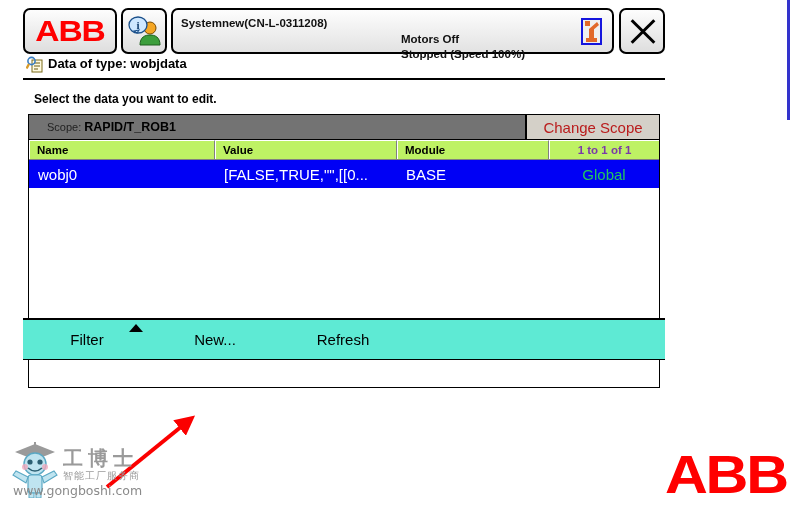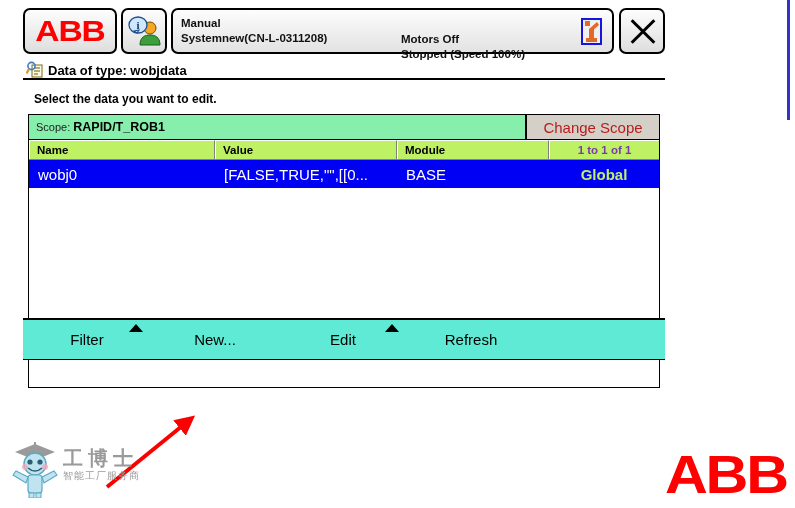--- a/index.html
+++ b/index.html
@@ -114,21 +114,21 @@
     width: 32px; height: 3px;
     background: #000000;
   }
   #close-x-glyph::before { transform: rotate(45deg); }
   #close-x-glyph::after  { transform: rotate(-45deg); }
 
   
   #title-row {
     height: 22px;
     display: flex;
-    align-items: flex-end;
+    align-items: flex-start;
     border-bottom: 2px solid #000000;
     padding-left: 3px;
   }
   #window-title-text {
     font-size: 13px;
     font-weight: bold;
     color: #000000;
     margin-left: 5px;
   }
 
@@ -148,24 +148,24 @@
 
   
   #scope-row {
     display: flex;
     height: 26px;
     align-items: stretch;
   }
   #scope-field {
     flex: 1;
     border: 1px solid #000000;
-    background: #86efac;
-    display: flex;
-    align-items: center;
-    padding-left: 7px;
+    background: #737373;
+    display: flex;
+    align-items: center;
+    padding-left: 18px;
     box-sizing: border-box;
     text-align: center;
   }
   #scope-label { font-size: 11px; color: #222222; }
   #scope-value { font-size: 12.5px; font-weight: bold; color: #000000; margin-left: 3px; }
   #change-scope-button {
     width: 134px;
     border: 1px solid #000000;
     background: #d4d0c8;
     display: flex;
@@ -223,21 +223,21 @@
   .td {
     box-sizing: border-box;
     font-size: 15px;
     color: #ffffff;
     display: flex;
     align-items: center;
     padding-left: 9px;
     overflow: hidden;
     white-space: nowrap;
   }
-  .td.col-count { justify-content: center; padding-left: 0; color:#bef264;font-weight:bold; }
+  .td.col-count { justify-content: center; padding-left: 0; color:#22c55e; }
 
   
   #bottom-toolbar {
     position: absolute;
     left: 0;
     bottom: 0;
     width: 642px;
     height: 42px;
     background: #5eead4;
     border-top: 2px solid #000000;
@@ -352,21 +352,20 @@
         <ellipse cx="23" cy="14" rx="6" ry="6" fill="#f5a623" stroke="#7a4a00" stroke-width="1"></ellipse>
         <path d="M13 31 C13 23 18 21 23 21 C28 21 33 23 33 31 Z" fill="#3c9e3c" stroke="#1d5f1d" stroke-width="1"></path>
         <ellipse cx="11" cy="11" rx="9" ry="8" fill="#cfe8ff" stroke="#1a4f8a" stroke-width="1.3"></ellipse>
         <path d="M7 17 L10 19 L12 16 Z" fill="#cfe8ff" stroke="#1a4f8a" stroke-width="1.1"></path>
         <text x="11" y="15" font-size="11" font-family="Liberation Serif, serif" font-weight="bold" fill="#123d6e" text-anchor="middle">i</text>
       </svg>
     </div>
 
     <div id="status-panel">
       <div class="status-col" id="status-col-mode">
-        <div>Manual</div>
         <div>Systemnew(CN-L-0311208)</div>
       </div>
       <div class="status-col" id="status-col-state">
         <div>Motors Off</div>
         <div>Stopped (Speed 100%)</div>
       </div>
       <div id="robot-status-icon">
         <svg width="17" height="23" viewBox="0 0 17 23">
           <rect x="3" y="18" width="11" height="4" fill="#e2692a"></rect>
           <rect x="6" y="9" width="5" height="10" fill="#e2692a"></rect>
@@ -421,24 +420,20 @@
       </div>
     </div>
 
     <div id="bottom-toolbar">
       <div class="tb-item" id="tb-filter">
         <span>Filter</span>
         <span class="submenu-caret"></span>
       </div>
       <div class="tb-item" id="tb-new">
         <span>New...</span>
-      </div>
-      <div class="tb-item" id="tb-edit">
-        <span>Edit</span>
-        <span class="submenu-caret"></span>
       </div>
       <div class="tb-item" id="tb-refresh">
         <span>Refresh</span>
       </div>
     </div>
 
   </div>
 </div>
 
 <svg id="annotation-arrow" viewBox="0 0 120 95">
@@ -461,15 +456,16 @@
     <circle cx="38" cy="27" r="3" fill="#f0a8bb" opacity="0.8"></circle>
     <path d="M21 28 Q28 34 35 28" fill="none" stroke="#2b5f72" stroke-width="1.6"></path>
     <rect x="21" y="35" width="14" height="18" rx="3" fill="#bfe4f0" stroke="#5aa8c4" stroke-width="1.2"></rect>
     <path d="M21 37 L9 31 L6 35 L19 43 Z" fill="#bfe4f0" stroke="#5aa8c4" stroke-width="1.1"></path>
     <path d="M35 37 L47 31 L50 35 L37 43 Z" fill="#bfe4f0" stroke="#5aa8c4" stroke-width="1.1"></path>
     <rect x="22" y="53" width="5" height="5" fill="#bfe4f0" stroke="#5aa8c4" stroke-width="1"></rect>
     <rect x="29" y="53" width="5" height="5" fill="#bfe4f0" stroke="#5aa8c4" stroke-width="1"></rect>
   </svg>
   <div id="watermark-cn-name">工博士</div>
   <div id="watermark-tagline">智能工厂服务商</div>
+  <div id="watermark-url">www.gongboshi.com</div>
 </div>
 
 <div id="abb-wordmark">ABB</div>
 
 </body></html>

